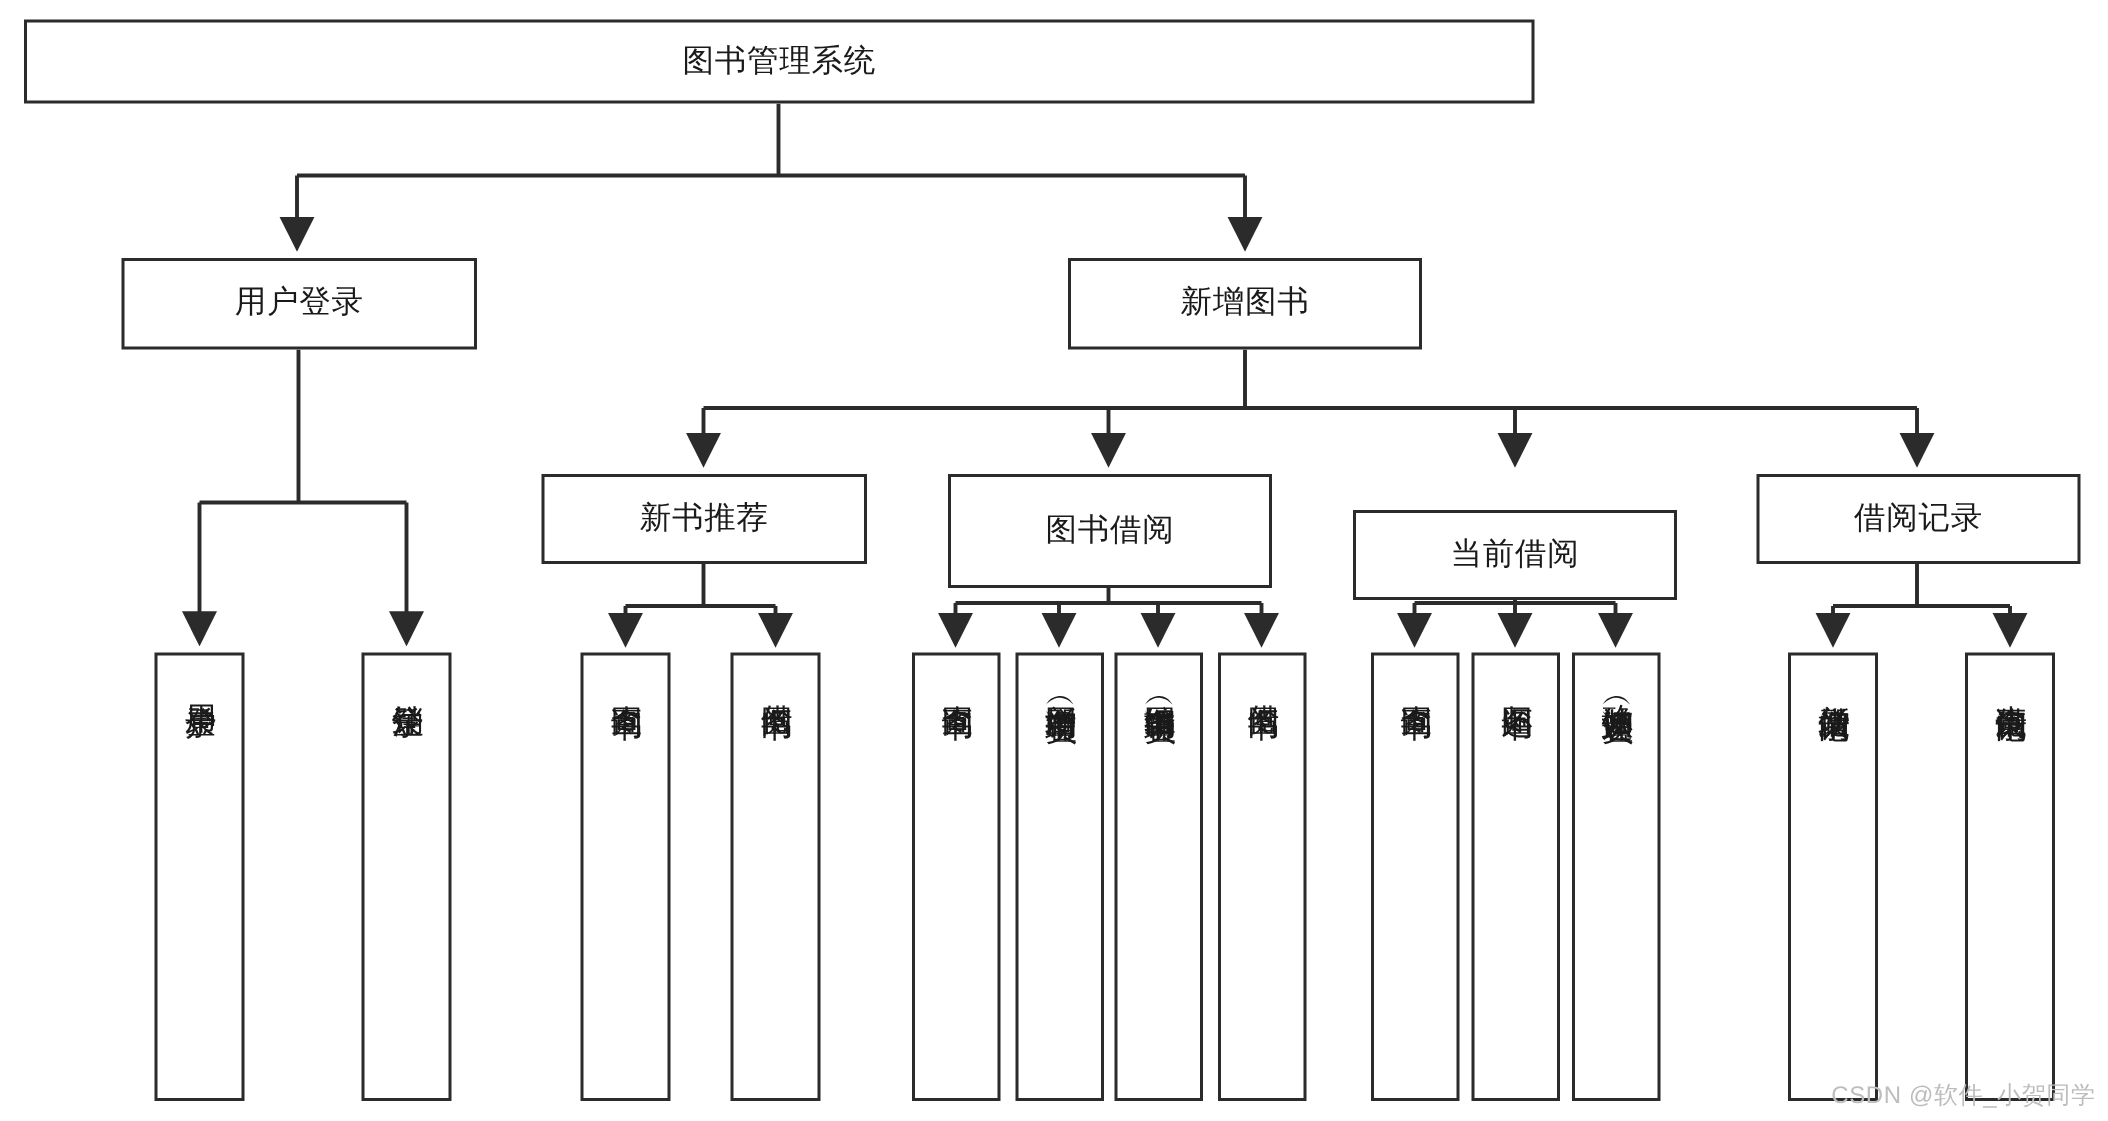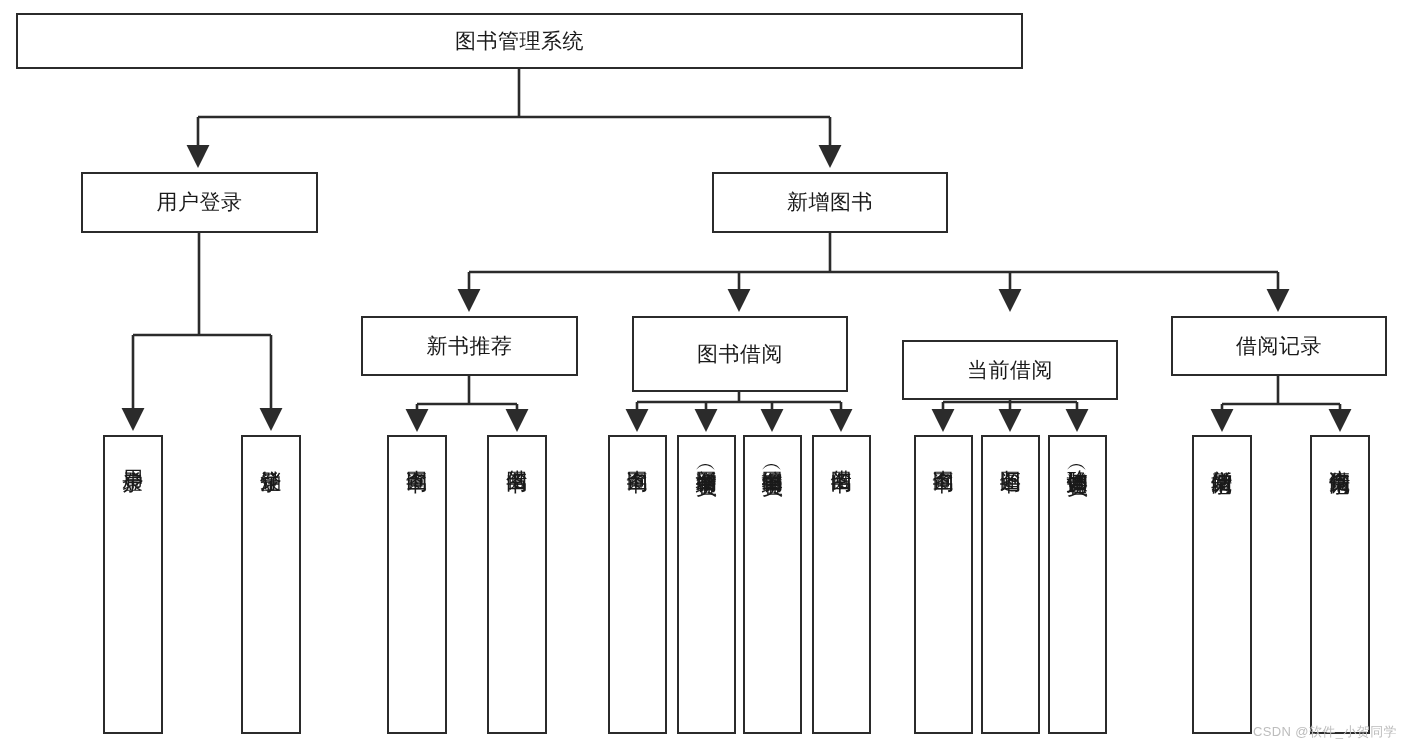--- a/index.html
+++ b/index.html
@@ -58,21 +58,21 @@
     text-orientation: upright;
     font-size: 21px;
     line-height: 1.12;
     letter-spacing: 1px;
     white-space: nowrap;
   }
   .watermark {
     position: absolute;
     right: 8px;
     bottom: 6px;
-    font-size: 13px;
+    font-size: 16px;
     color: #bdbdbd;
     white-space: nowrap;
     z-index: 3;
     letter-spacing: 0.4px;
   }
 </style>
 </head>
 <body>
 
 <div id="diagram-canvas">

